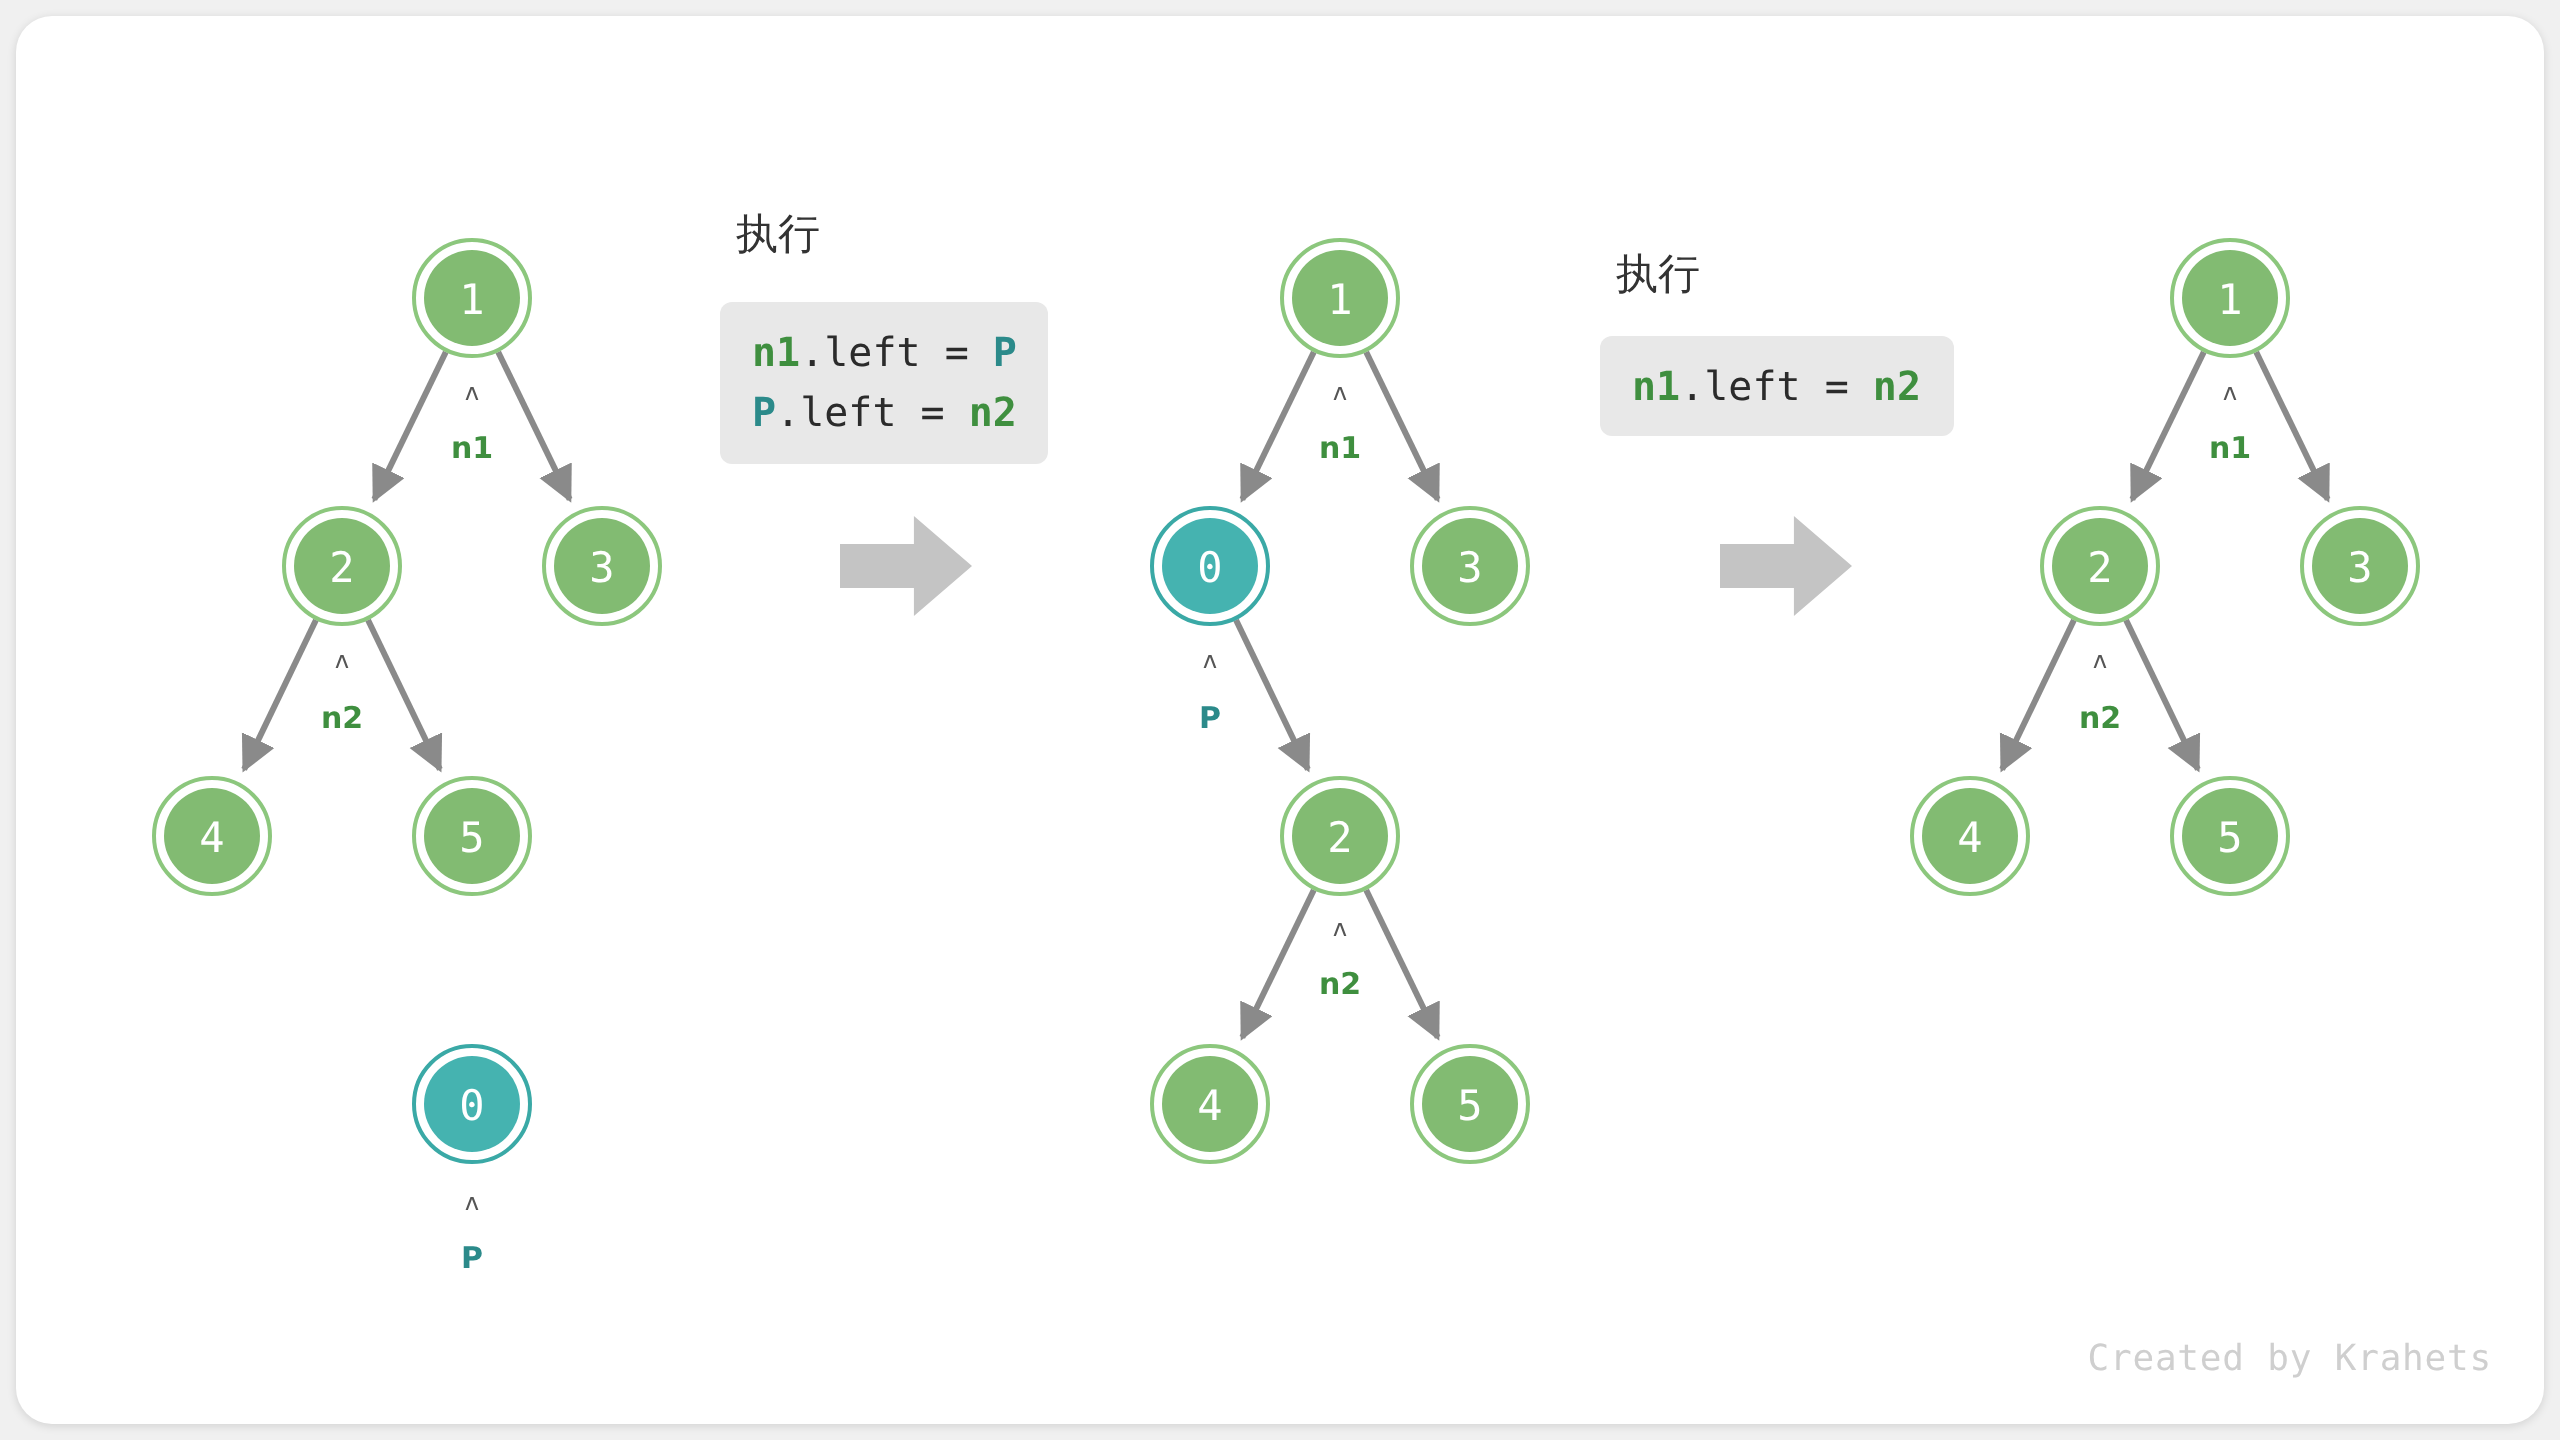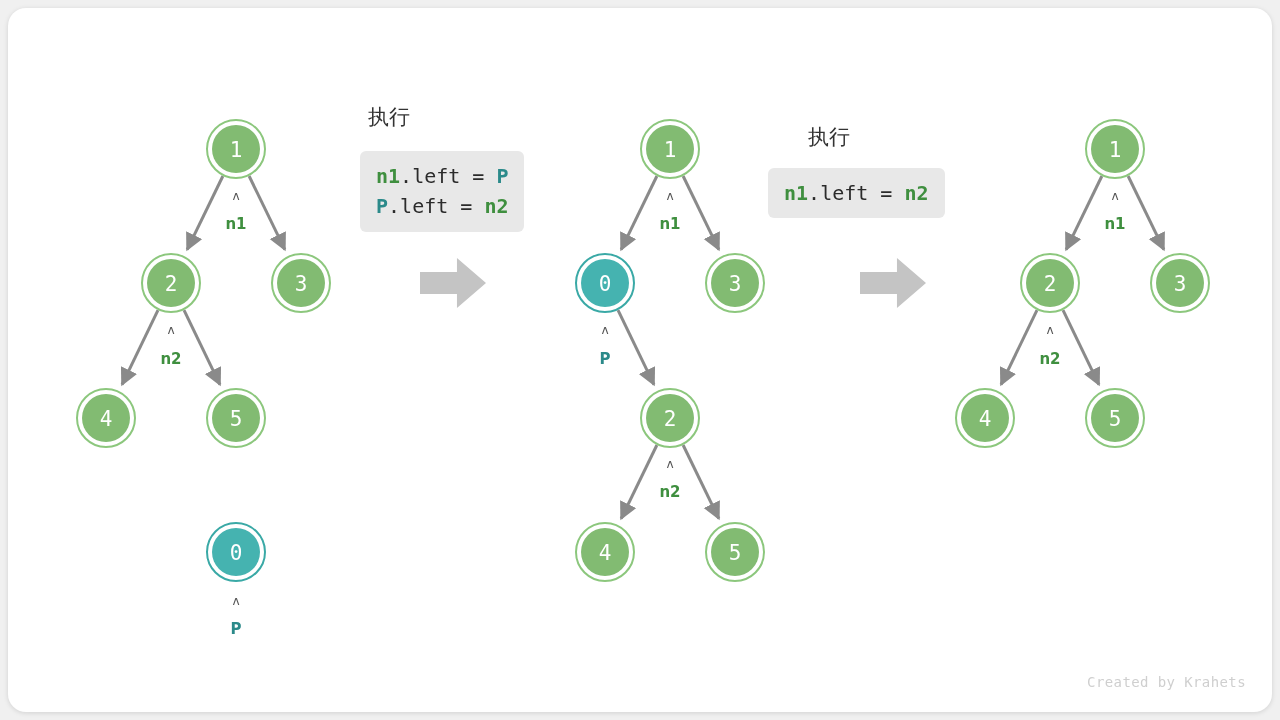--- a/index.html
+++ b/index.html
@@ -64,21 +64,21 @@
     white-space:pre;
   }
   .codebox .id-green{color:#3f8f3f;font-weight:bold;}
   .codebox .id-teal{color:#2b8a8a;font-weight:bold;}
 
   
   .credit{
     position:absolute;
     right:26px;bottom:22px;
     font-family:"DejaVu Sans Mono","Liberation Mono",monospace;
-    font-size:14px;
+    font-size:18px;
     color:#cfcfcf;
     letter-spacing:.4px;
     white-space:nowrap;
   }
 </style>
 </head>
 <body>
 
 <div class="card">
 
@@ -213,17 +213,17 @@
         <path d="M 852 264 L 888.96 264 L 888.96 250 L 918 275 L 888.96 300 L 888.96 286 L 852 286 Z" fill="#c4c4c4"></path>
       </g>
   </svg>
 
   <div class="exec-label" style="left:360px;top:95px;">执行</div>
 
   <div class="codebox" id="code-box-1" style="left:352px;top:143px;text-align:center;"><div><span class="id-green">n1</span><span>.left = </span><span class="id-teal">P</span></div><div><span class="id-teal">P</span><span>.left = </span><span class="id-green">n2</span></div></div>
 
   <div class="exec-label" style="left:800px;top:115px;">执行</div>
 
-  <div class="codebox" id="code-box-2" style="left:760px;top:160px;"><div><span class="id-green">n1</span><span>.left = </span><span class="id-green">n2</span></div></div>
+  <div class="codebox" id="code-box-2" style="left:792px;top:160px;"><div><span class="id-green">n1</span><span>.left = </span><span class="id-green">n2</span></div></div>
 
   <div class="credit">Created by Krahets</div>
 
 </div>
 
 </body></html>

